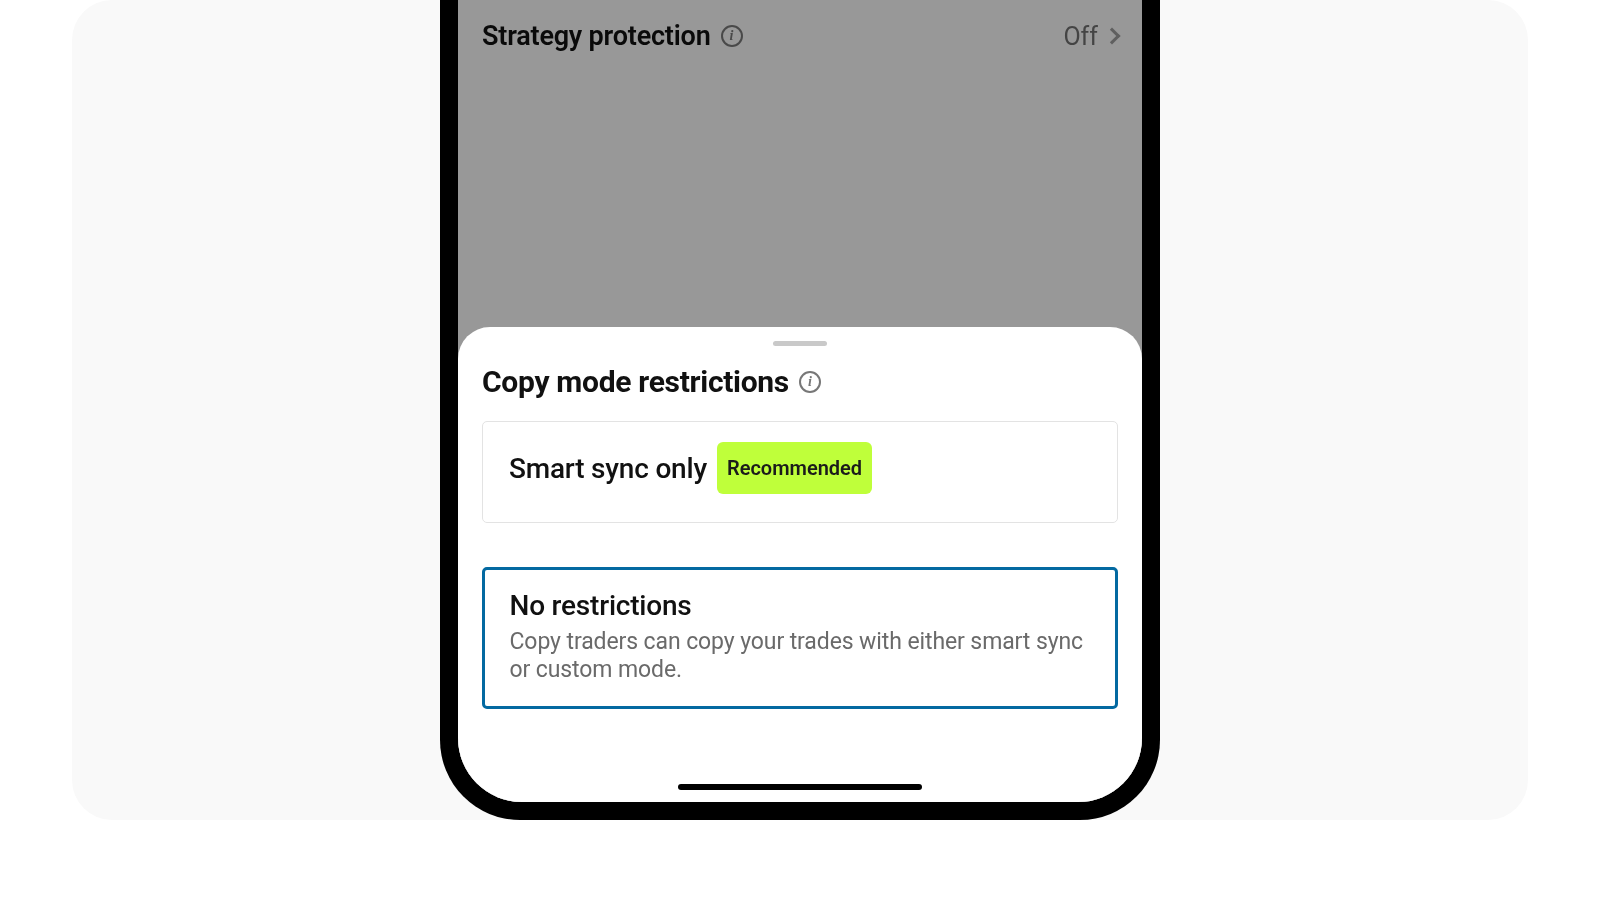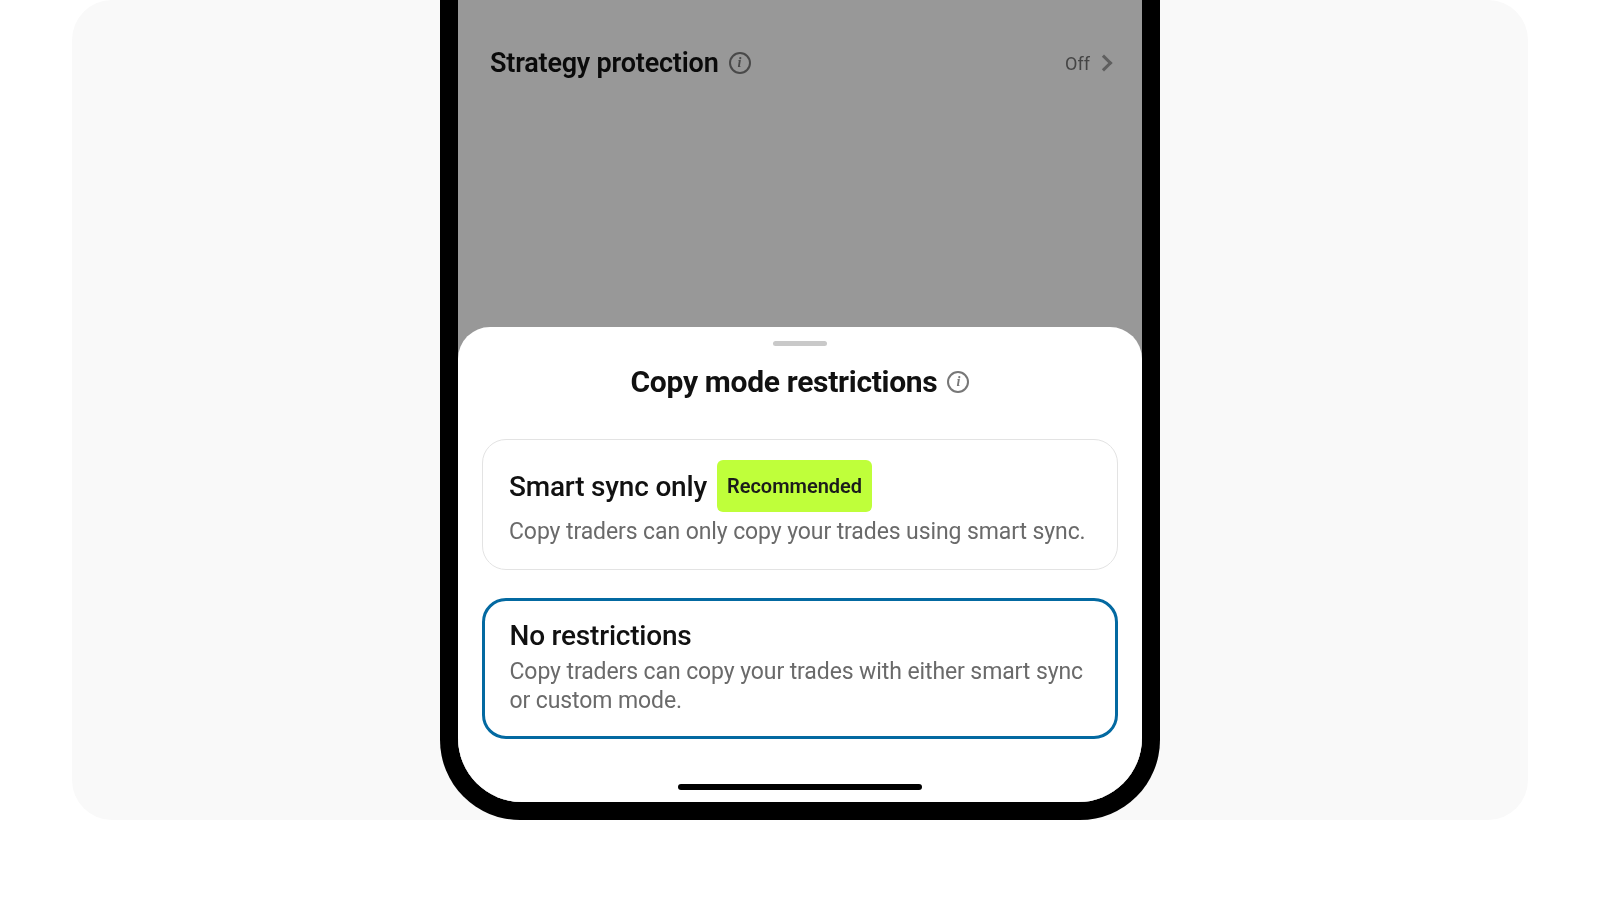--- a/index.html
+++ b/index.html
@@ -45,41 +45,40 @@
   }
   .dim-overlay {
     position: absolute;
     inset: 0;
     background: rgba(0,0,0,0.38);
   }
   .setting-row {
     display: flex;
     align-items: center;
     justify-content: space-between;
-    padding: 20px 32px;
-    margin-top: 27px;
+    padding: 20px 24px;
   }
   .setting-left {
     display: flex;
     align-items: center;
     gap: 10px;
   }
   .setting-title {
     font-size: 27px;
     font-weight: 600;
     color: #111;
     letter-spacing: -0.2px;
   }
   .setting-right {
     display: flex;
     align-items: center;
     gap: 8px;
   }
   .setting-value {
-    font-size: 18px;
+    font-size: 25px;
     color: #6f6f6f;
   }
   .chev {
     width: 12px; height: 12px;
     border-top: 3px solid #9a9a9a;
     border-right: 3px solid #9a9a9a;
     transform: rotate(45deg);
   }
   .info-icon {
     width: 22px; height: 22px;
@@ -105,35 +104,34 @@
   }
   .grabber {
     width: 54px; height: 5px;
     background: #c9c9c9;
     border-radius: 3px;
     margin: 0 auto 18px auto;
   }
   .sheet-title-row {
     display: flex;
     align-items: center;
-    justify-content: center;
     gap: 10px;
-    margin-bottom: 40px;
+    margin-bottom: 22px;
   }
   .sheet-title {
     font-size: 30px;
     font-weight: 700;
     color: #111;
     letter-spacing: -0.3px;
   }
   .option {
     border: 1.5px solid #e3e3e3;
-    border-radius: 24px;
+    border-radius: 5px;
     padding: 20px 26px 22px 26px;
-    margin-bottom: 28px;
+    margin-bottom: 44px;
     cursor: pointer;
   }
   .option.selected {
     border: 3px solid #0369a1;
     padding: 18.5px 24.5px 20.5px 24.5px;
   }
   .opt-head {
     display: flex;
     align-items: center;
     gap: 10px;
@@ -197,21 +195,20 @@
         <div class="sheet-title-row">
           <span class="sheet-title">Copy mode restrictions</span>
           <span class="info-icon">i</span>
         </div>
 
         <div class="option">
           <div class="opt-head">
             <span class="opt-title">Smart sync only</span>
             <span class="badge">Recommended</span>
           </div>
-          <div class="opt-desc">Copy traders can only copy your trades using smart sync.</div>
         </div>
 
         <div class="option selected">
           <div class="opt-head">
             <span class="opt-title">No restrictions</span>
           </div>
           <div class="opt-desc">Copy traders can copy your trades with either smart sync or custom mode.</div>
         </div>
 
         <div class="home-indicator"></div>

